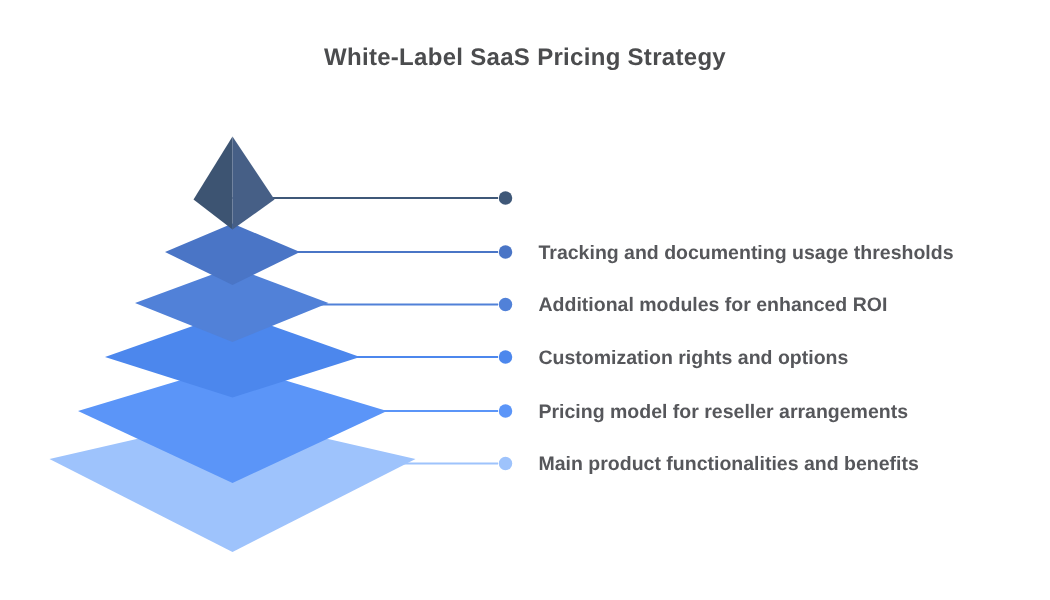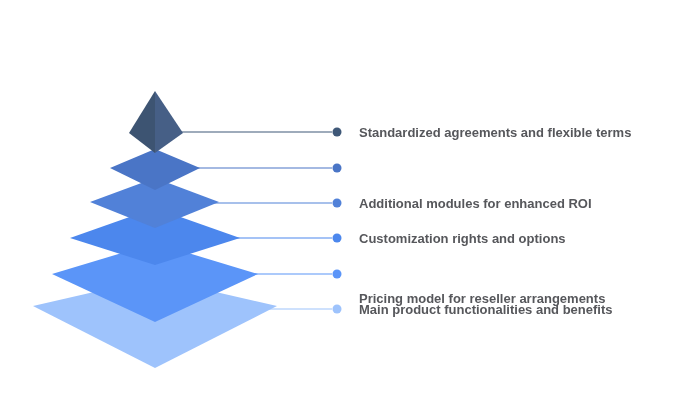--- a/index.html
+++ b/index.html
@@ -37,28 +37,29 @@
     transform: translateY(-50%);
     font-size: 13px;
     font-weight: 700;
     color: #56575b;
     white-space: nowrap;
   }
   .lbl-1 { top: 132px; }
   .lbl-2 { top: 168px; }
   .lbl-3 { top: 203px; }
   .lbl-4 { top: 238px; }
-  .lbl-5 { top: 274px; margin-top: 24px; }
+  .lbl-5 { top: 274px; }
   .lbl-6 { top: 309px; text-align: right; }
 </style>
 </head>
 <body>
 
 <div class="canvas">
 
+  <div class="title">White-Label SaaS Pricing Strategy</div>
 
   <svg class="diagram-svg" width="700" height="400" viewBox="0 0 700 400">
 
     <line x1="155" y1="132" x2="332" y2="132" stroke-width="1.2" stroke="#3f5878"></line>
     <line x1="155" y1="168" x2="332" y2="168" stroke-width="1.2" stroke="#4a75c6"></line>
     <line x1="155" y1="203" x2="332" y2="203" stroke-width="1.2" stroke="#5181d8"></line>
     <line x1="155" y1="238" x2="332" y2="238" stroke-width="1.2" stroke="#4c87ed"></line>
     <line x1="155" y1="274" x2="332" y2="274" stroke-width="1.2" stroke="#5b95f8"></line>
     <line x1="155" y1="309" x2="332" y2="309" stroke-width="1.2" stroke="#9ec3fc"></line>
 
@@ -71,19 +72,19 @@
 
     <polygon points="155,278 33,306 155,368 277,306" fill="#9ec3fc"></polygon>
     <polygon points="155,243 52,274 155,322 258,274" fill="#5b95f8"></polygon>
     <polygon points="155,208 70,238 155,265 240,238" fill="#4c87ed"></polygon>
     <polygon points="155,178 90,202 155,228 219,202" fill="#5181d8"></polygon>
     <polygon points="155,149 110,168 155,190 200,168" fill="#4a75c6"></polygon>
     <polygon points="155,91 129,133 155,153" fill="#3d5472"></polygon>
     <polygon points="155,91 183,133 155,153" fill="#465f86"></polygon>
   </svg>
 
-  <div class="layer-label lbl-1">Standardized agreements and flexible terms</div>
+  <div class="layer-label lbl-2">Tracking and documenting usage thresholds</div>
   <div class="layer-label lbl-4">Customization rights and options</div>
   <div class="layer-label lbl-3">Additional modules for enhanced ROI</div>
   <div class="layer-label lbl-5">Pricing model for reseller arrangements</div>
   <div class="layer-label lbl-6">Main product functionalities and benefits</div>
 
 </div>
 
 </body></html>

